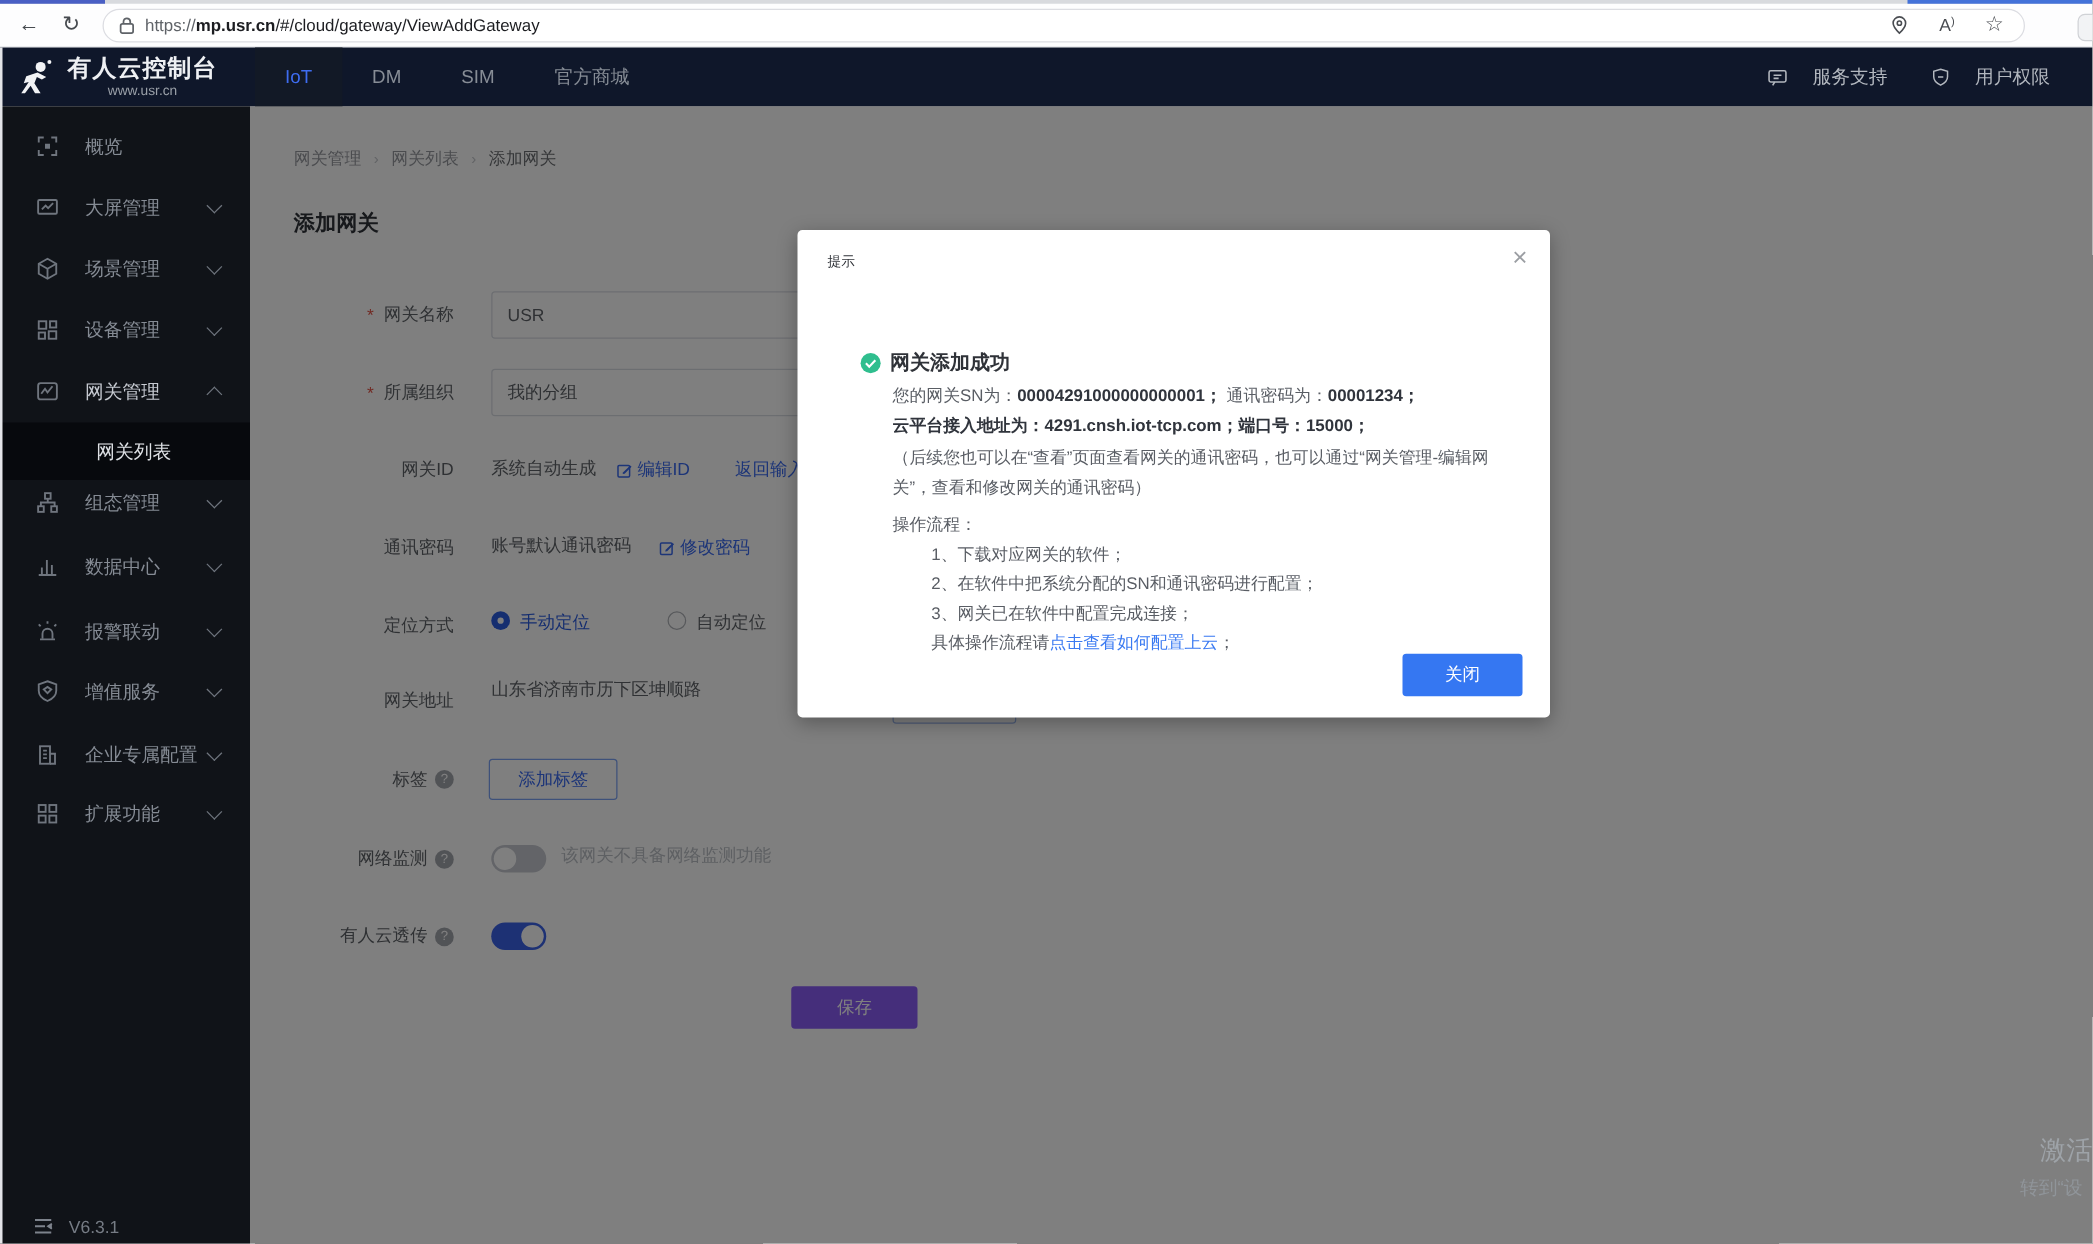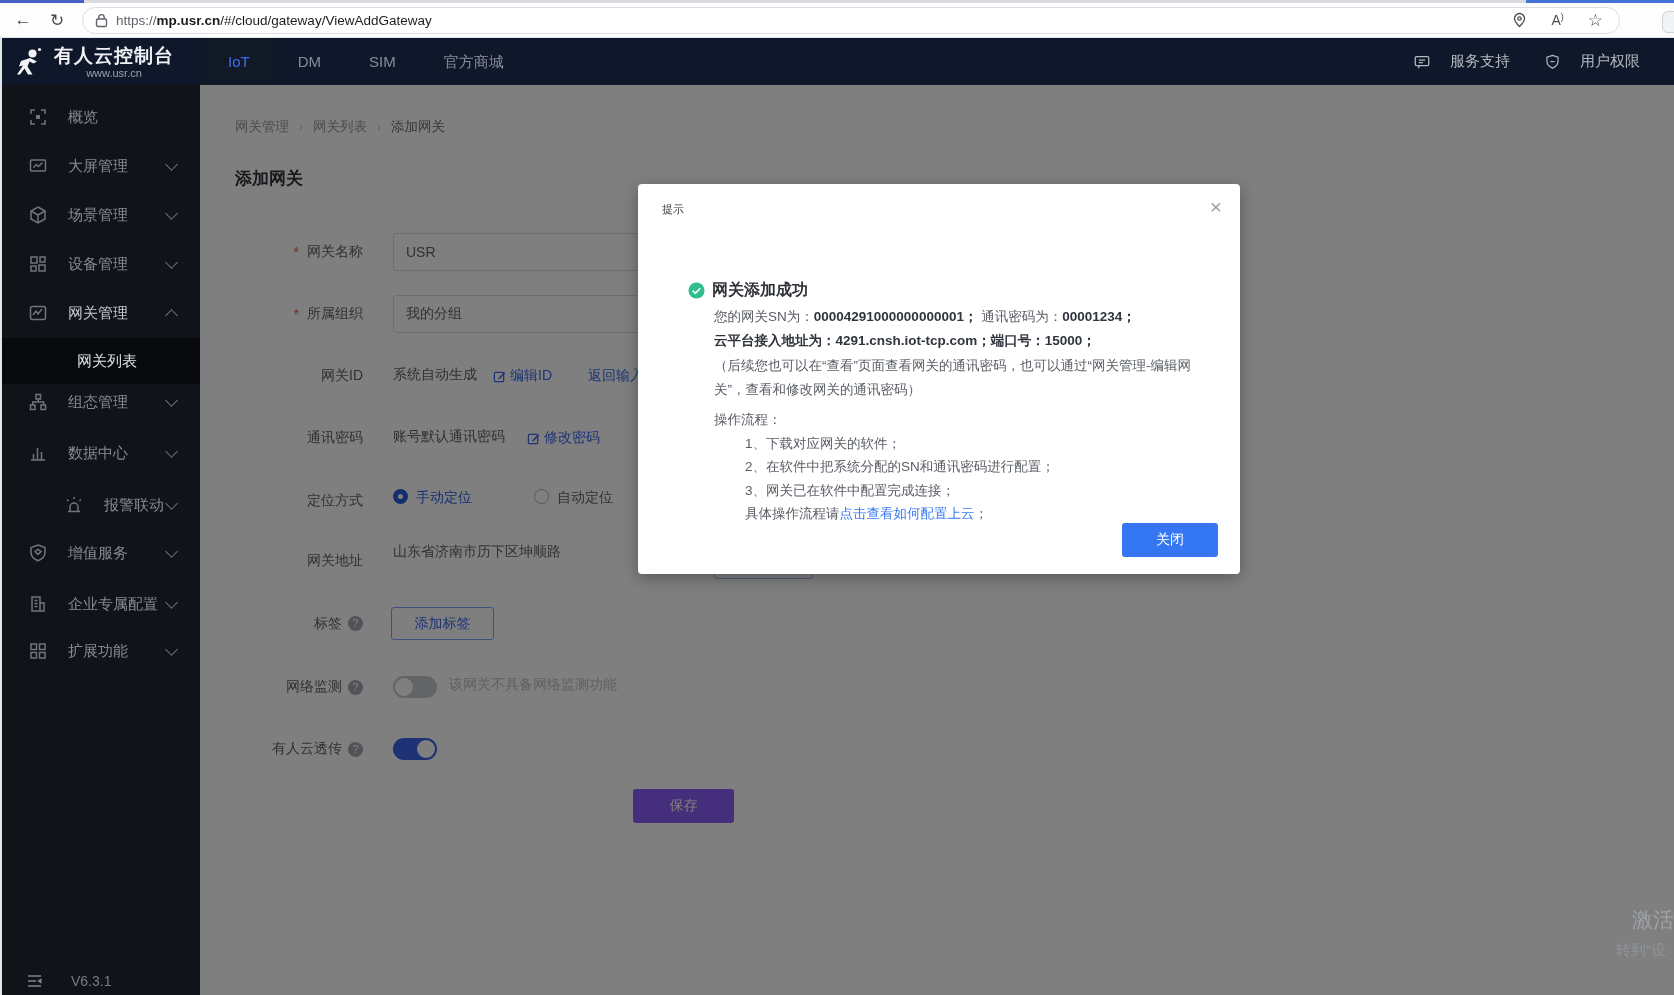--- a/index.html
+++ b/index.html
@@ -36,21 +36,21 @@
 
   
   .sidebar { position:absolute; top:85px; left:0; width:200px; bottom:0; background:#101318; z-index:4;}
   .sideitem { position:absolute; left:0; right:0; height:48px; display:flex; align-items:center; padding-left:28px; cursor:pointer;}
   .sideitem .sicon { width:20px; height:20px; color:#6f757e; flex:none;}
   .sideitem .slabel { margin-left:20px; font-size:15px; color:#858b94;}
   .sideitem.parent-open .slabel { color:#c6cad1;}
   .chev { position:absolute; right:24px; width:9px; height:9px; border-right:1.6px solid #6f757e; border-bottom:1.6px solid #6f757e; transform:rotate(45deg); margin-top:-4px;}
   .chev.up { transform:rotate(-135deg); margin-top:4px;}
   .subitem { position:absolute; top:253px; left:0; right:0; height:46px; background:#07090d; display:flex; align-items:center; padding-left:77px; font-size:15px; color:#dfe2e6; cursor:pointer;}
-  .side-footer { position:absolute; bottom:6px; left:26px; display:flex; align-items:flex-end; gap:28px;}
+  .side-footer { position:absolute; bottom:6px; left:26px; display:flex; align-items:flex-end; gap:12px;}
   .collapse-ic { color:#7d838c;}
   .version { font-size:14px; color:#767c85;}
 
   
   .main { position:absolute; top:85px; left:200px; right:0; bottom:0; background:#fff; z-index:1;}
   .crumbs { position:absolute; top:33px; left:35px; font-size:13.5px; color:#97999f; display:flex; align-items:center; gap:10px;}
   .crumbs .sep { color:#c5c8cc; font-size:12px;}
   .crumbs .last { color:#6c6f73;}
   .pagetitle { position:absolute; top:82px; left:35px; font-size:17px; font-weight:bold; color:#2f3238;}
   .frow { position:absolute; left:0; right:0;}
@@ -246,21 +246,21 @@
   <div class="sideitem" style="top:344px;">
     <span class="sicon">
       <svg viewBox="0 0 20 20" fill="none" stroke="currentColor" stroke-width="1.5">
         <path d="M3 17h14"></path>
           <path d="M5.5 17v-6M9.5 17V5M13.5 17v-8"></path>
       </svg>
     </span>
     <span class="slabel">数据中心</span>
     <span class="chev"></span>
   </div>
-  <div class="sideitem" style="top:396px;justify-content:center;">
+  <div class="sideitem" style="top:396px;">
     <span class="sicon">
       <svg viewBox="0 0 20 20" fill="none" stroke="currentColor" stroke-width="1.5">
         <path d="M6 16v-4a4 4 0 0 1 8 0v4"></path>
           <path d="M4 16.5h12"></path>
           <path d="M10 4V2M4.5 6L3 4.5M15.5 6L17 4.5"></path>
       </svg>
     </span>
     <span class="slabel">报警联动</span>
     <span class="chev"></span>
   </div>

